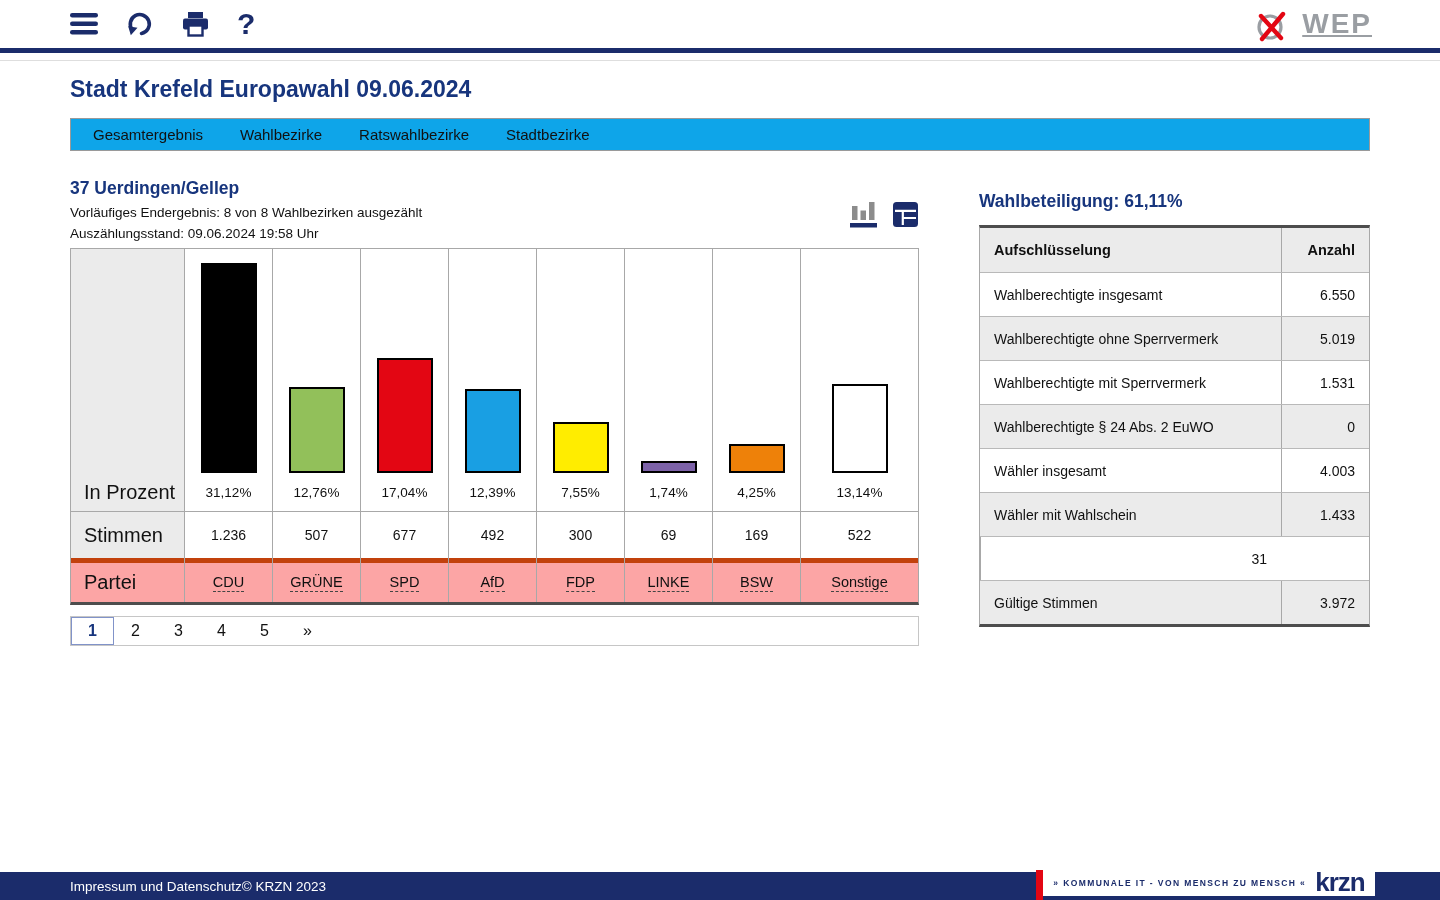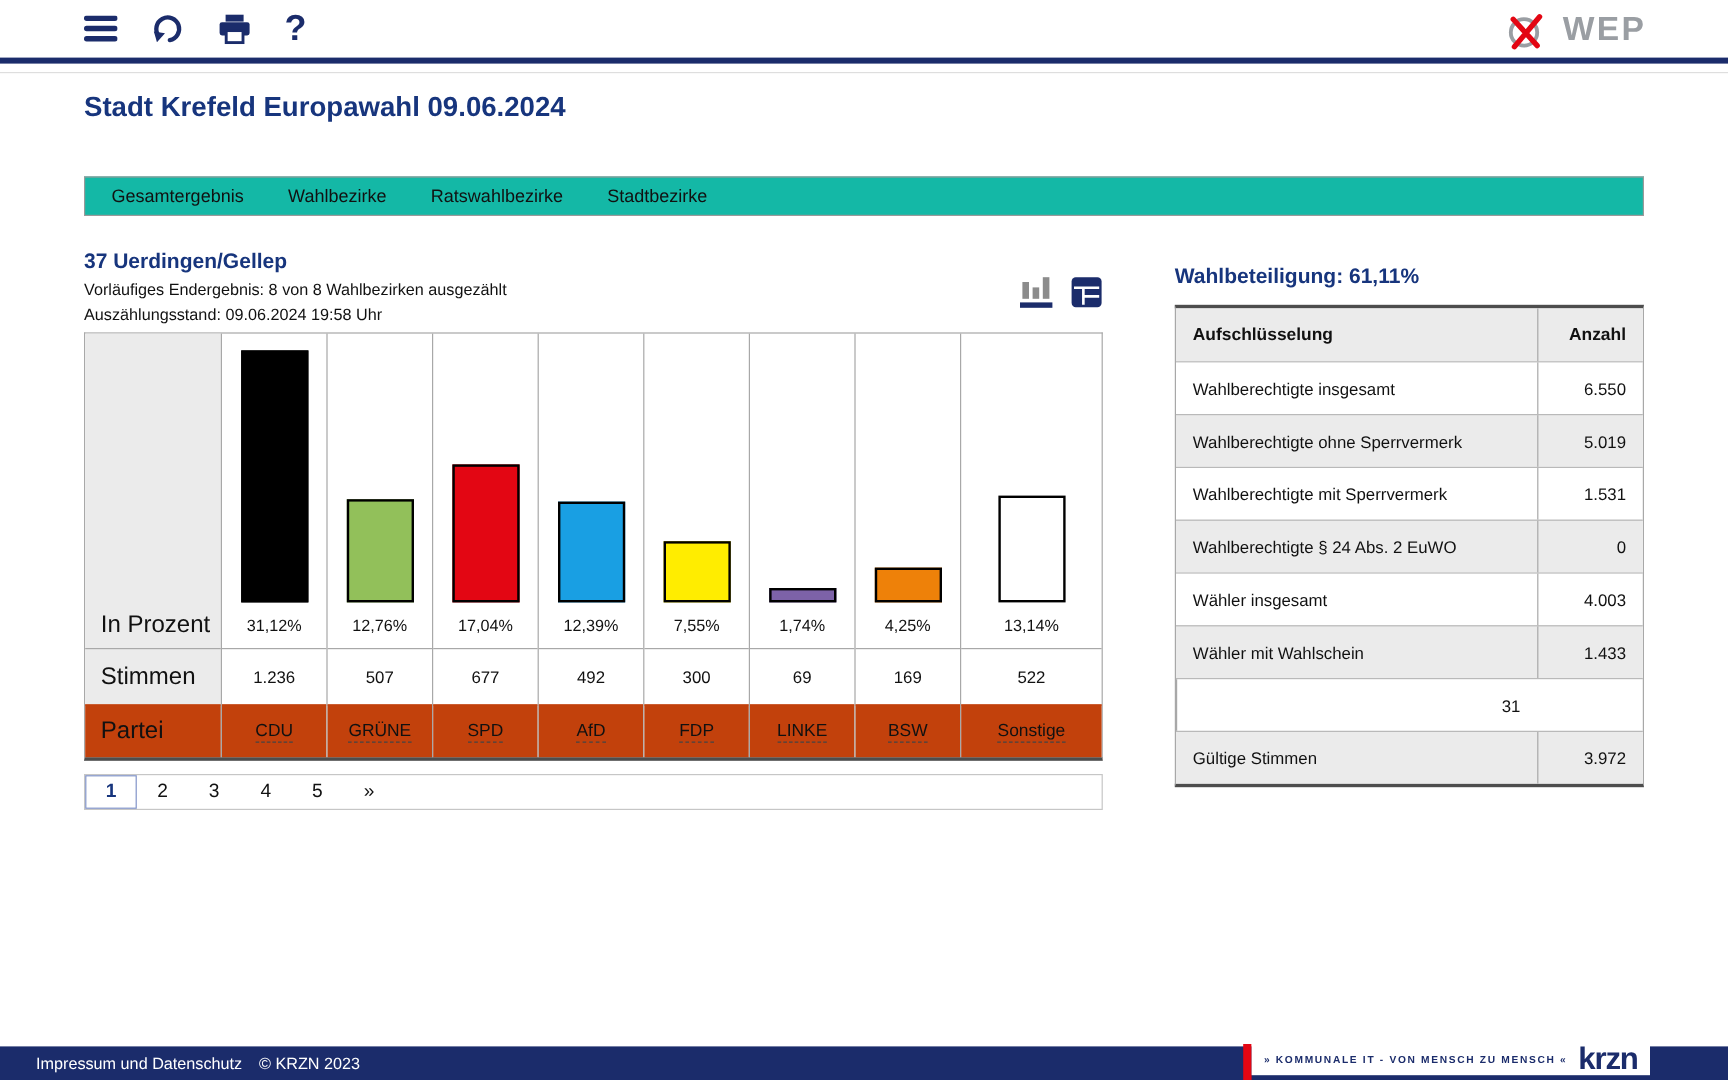--- a/index.html
+++ b/index.html
@@ -8,48 +8,48 @@
     font-family:"Liberation Sans", sans-serif;
     background:#ffffff; color:#111;
     position:relative; overflow:hidden;
   }
   
   .topbar { height:48px; display:flex; align-items:center; justify-content:space-between; padding:0 68px 0 70px; }
   .topbar-icons { display:flex; align-items:center; gap:28px; }
   .icon-btn { background:none; border:none; cursor:pointer; padding:0; display:flex; align-items:center; height:34px; }
   .help-glyph { font-size:30px; font-weight:bold; color:#1b2c6b; line-height:1; }
   .wep-logo { display:flex; align-items:center; gap:6px; }
-  .wep-text { font-size:28px; font-weight:bold; color:#9a9ea3; letter-spacing:2px; }
+  .wep-text { font-size:28px; font-weight:bold; color:#9a9ea3; letter-spacing:2px;text-decoration:underline; }
   .header-rule { height:5px; background:#1b2c6b; }
   .header-rule2 { height:8px; border-bottom:1px solid #dedede; }
 
   
   .main { padding:0 70px; }
   h1 { margin-top:15px; font-size:23px; color:#17357d; }
-  .tabbar { margin-top:44px; height:33px; border:1px solid #9a9a9a; display:flex; align-items:center; gap:37px; padding-left:22px; font-size:15px; background:#14b8a6; }
+  .tabbar { margin-top:15px; height:33px; border:1px solid #9a9a9a; display:flex; align-items:center; gap:37px; padding-left:22px; font-size:15px; background:#0ea5e9; }
   .tab { cursor:pointer; color:#111; }
   .content { display:flex; gap:60px; }
 
   .left { width:849px; }
   .district-head { position:relative; margin-top:27px; }
   h2 { font-size:17.5px; color:#17357d; }
   .meta { font-size:13.5px; margin-top:6px; color:#111; }
   .view-icons { position:absolute; right:0; top:20px; display:flex; align-items:flex-end; gap:12px; }
   .view-btn { background:none; border:none; padding:0; cursor:pointer; }
 
   
   .chart-table { margin-top:7px; width:849px; display:grid;
     grid-template-columns:113px repeat(7,88px) 1fr;
     border:1px solid #a8a8a8; border-bottom:3px solid #4d4d4d; background:#fff; }
   .ct-col + .ct-col { border-left:1px solid #a8a8a8; }
   .ct-chart-cell { height:262px; display:flex; flex-direction:column; justify-content:flex-end; align-items:center; }
   .bar { width:56px; border:2px solid #000; }
   .pct { height:38px; display:flex; align-items:center; font-size:13.5px; }
   .ct-stimmen-cell { height:47px; border-top:1px solid #a8a8a8; display:flex; align-items:center; justify-content:center; font-size:14px; }
-  .ct-partei-cell { height:44px; border-top:1px solid #c2410c; background:#c2410c; display:flex; align-items:center; justify-content:center; }
+  .ct-partei-cell { height:44px; border-top:5px solid #c2410c; background:#fca5a5; display:flex; align-items:center; justify-content:center; }
   .party-link { font-size:14.5px; font-weight:normal; color:#111; text-decoration:none; border-bottom:1.5px dashed #444; cursor:pointer; padding-bottom:1px; }
   .label-col .ct-chart-cell { background:#ebebeb; align-items:flex-start; }
   .label-col .ct-stimmen-cell { background:#ebebeb; justify-content:flex-start; padding-left:13px; }
   .label-col .ct-partei-cell { justify-content:flex-start; padding-left:13px; }
   .row-label { font-size:20px; font-weight:normal; }
   .label-col .pct { padding-left:13px; }
 
   
   .pagination { margin-top:11px; width:849px; height:30px; border:1px solid #c6c6c6; display:flex; align-items:stretch; font-size:16px; }
   .page { width:43px; display:flex; align-items:center; justify-content:center; cursor:pointer; color:#111; }
@@ -63,21 +63,21 @@
     border-left:1px solid #a8a8a8; border-right:1px solid #a8a8a8; }
   .t-row { display:grid; grid-template-columns:1fr 88px; min-height:44px; align-items:stretch; font-size:14px;text-align:center; }
   .t-row + .t-row { border-top:1px solid #b9b9b9; }
   .t-label { display:flex; align-items:center; padding-left:14px; }
   .t-value { display:flex; align-items:center; justify-content:flex-end; padding-right:14px; border-left:1px solid #a8a8a8; }
   .t-header { background:#ebebeb; font-weight:bold; font-size:14.5px; }
   .t-row.gray { background:#ebebeb; }
 
   
   .footer { position:absolute; left:0; right:0; bottom:0; height:28px; background:#1b2c6b; display:flex; align-items:center; }
-  .footer-left { margin-left:30px; display:flex; align-items:center; gap:14px; color:#fff; font-size:13.5px; }
+  .footer-left { margin-left:70px; display:flex; align-items:center; color:#fff; font-size:13.5px; }
   .footer-left a { color:#fff; text-decoration:none; cursor:pointer; }
   .krzn-stripe { position:absolute; right:397px; top:-2px; bottom:0; width:7px; background:#e30613; }
   .krzn-box { position:absolute; right:65px; top:-2px; bottom:4px; width:332px; background:#fff; display:flex; align-items:center; justify-content:center; gap:9px; }
   .krzn-tagline { font-size:8.5px; font-weight:bold; letter-spacing:1.4px; color:#1b2c6b; white-space:nowrap; }
   .krzn-word { font-size:26px; font-weight:800; color:#1b2c6b; letter-spacing:-1px; line-height:1; margin-top:-3px; }
 </style>
 </head>
 <body>
 
 <header class="topbar">

